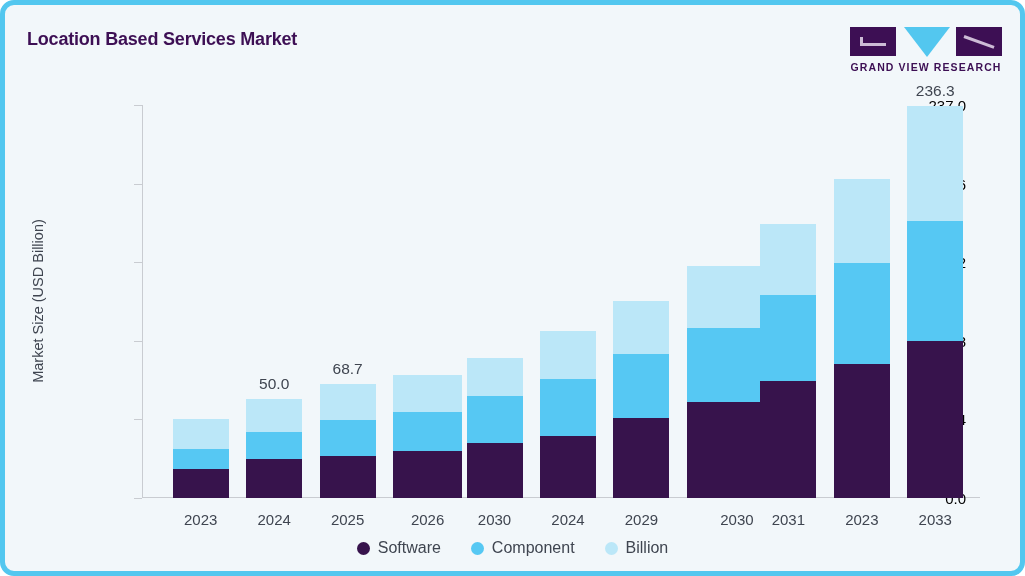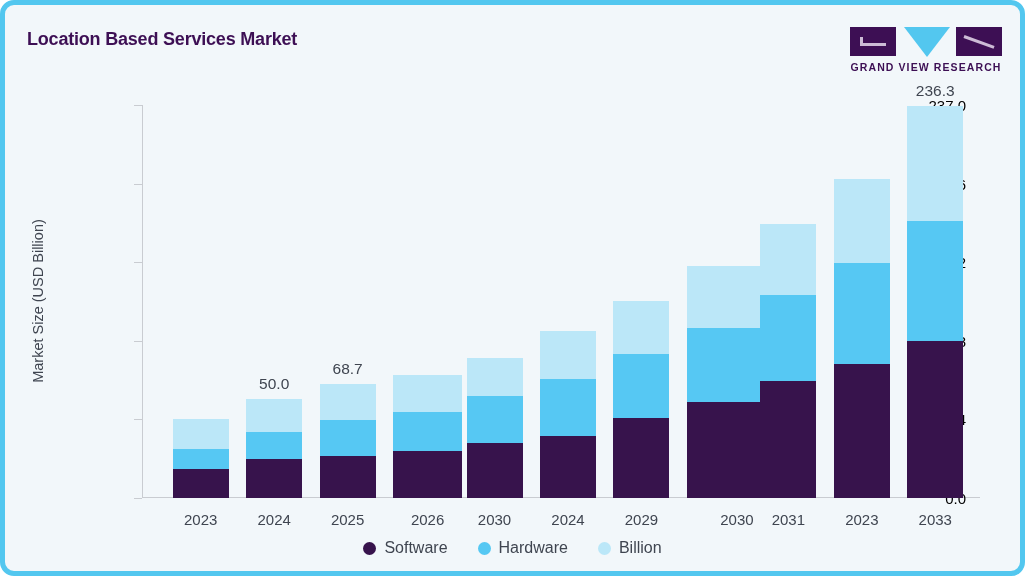--- a/index.html
+++ b/index.html
@@ -201,21 +201,21 @@
       </div>
   </div>
 
   <div id="legend">
       <div class="legend-item">
         <span class="legend-dot" style="background: rgb(55, 19, 76);"></span>
         <span class="legend-text">Software</span>
       </div>
       <div class="legend-item">
         <span class="legend-dot" style="background: rgb(86, 200, 243);"></span>
-        <span class="legend-text">Hardware</span>
+        <span class="legend-text">Component</span>
       </div>
       <div class="legend-item">
         <span class="legend-dot" style="background: rgb(187, 231, 248);"></span>
         <span class="legend-text">Billion</span>
       </div>
     </div>
 
 </div>
 
 </body></html>

